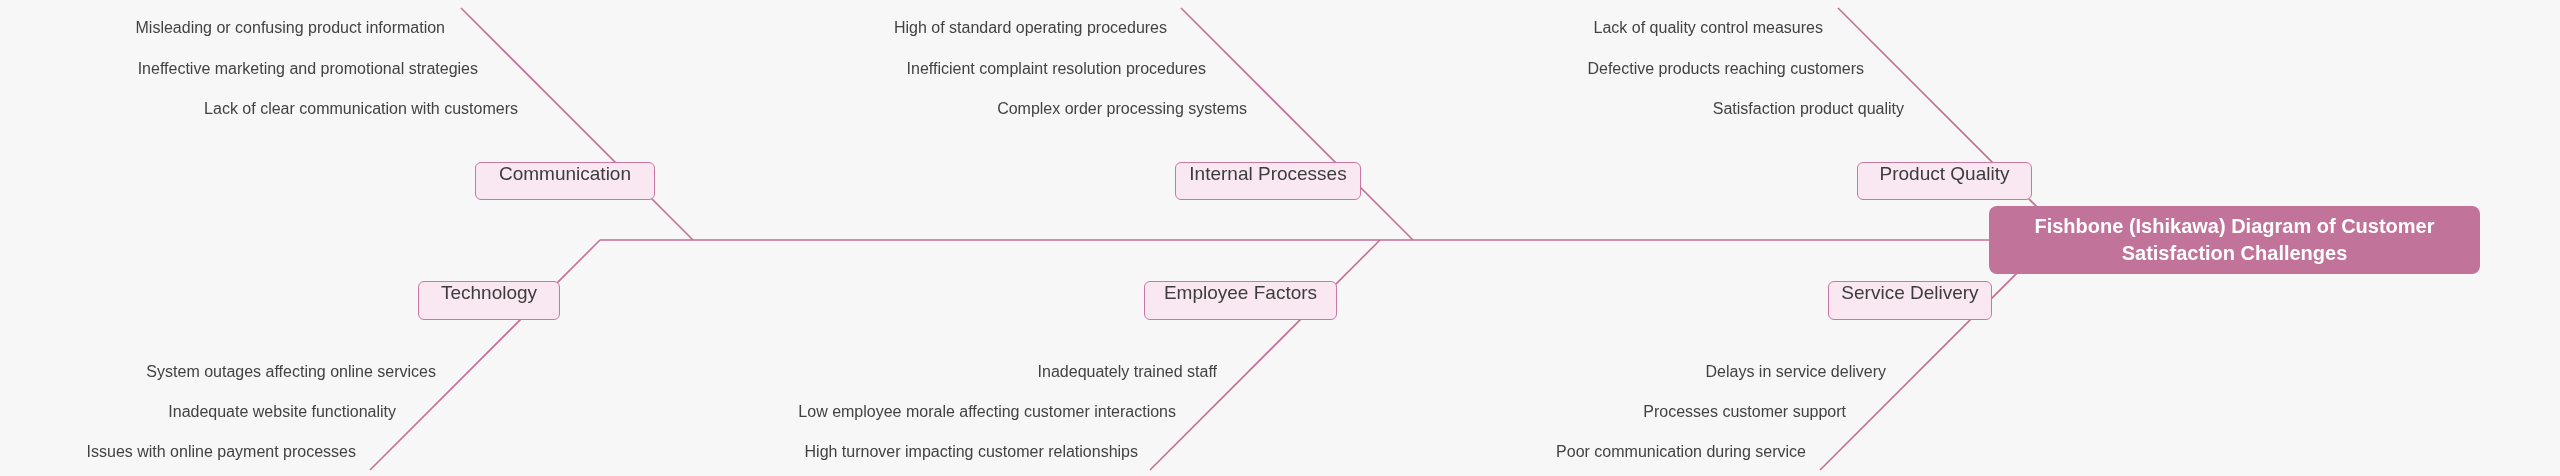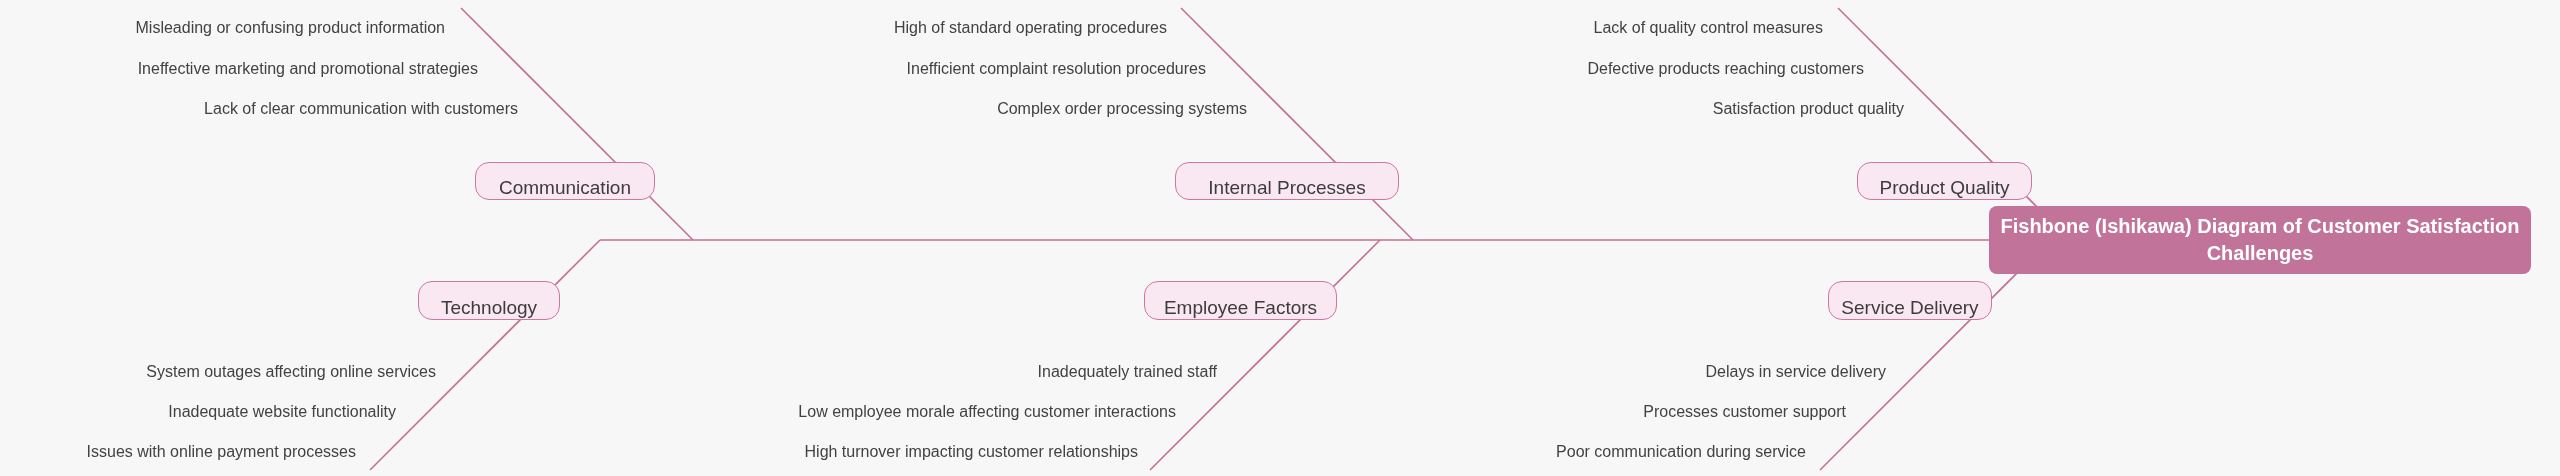--- a/index.html
+++ b/index.html
@@ -15,33 +15,33 @@
   html,body{margin:0;padding:0;}
   body{background:var(--background);font-family:"Liberation Sans", sans-serif;}
   .stage{
     position:relative;width:2560px;height:476px;overflow:hidden;
     background:var(--background);
     margin-left:48px;
   }
   .bones{position:absolute;left:0;top:0;width:2560px;height:476px;}
   .bone{stroke:var(--line);stroke-width:1.6;fill:none;}
   .category-box{
-    position:absolute;display:flex;align-items:flex-end;justify-content:center;
+    position:absolute;display:flex;align-items:flex-start;justify-content:center;
     background:var(--category-fill);
     border:1.5px solid var(--category-border);
-    border-radius:14px;box-sizing:border-box;
+    border-radius:6px;box-sizing:border-box;
     color:var(--category-text);font-size:19px;
     z-index:2;
   }
   .cause{
     position:absolute;white-space:nowrap;z-index:1;
     color:var(--cause-text);font-size:16px;line-height:20px;
   }
   .title-box{
-    position:absolute;left:1941px;top:206px;width:542px;height:68px;
+    position:absolute;left:1941px;top:206px;width:491px;height:68px;
     background:var(--title-bg);border-radius:8px;box-sizing:border-box;
     display:flex;align-items:center;justify-content:center;text-align:center;
     color:var(--title-text);font-size:20px;font-weight:bold;line-height:1.35;
     padding:0 4px;z-index:3;
   }
 </style>
 </head>
 <body>
 
 <div class="stage">
@@ -76,21 +76,21 @@
   <div class="cause" style="right:1432px;top:402px">Low employee morale affecting customer interactions</div>
   <div class="cause" style="right:1470px;top:442px">High turnover impacting customer relationships</div>
 
   <div class="cause" style="right:722px;top:362px">Delays in service delivery</div>
   <div class="cause" style="right:762px;top:402px">Processes customer support</div>
   <div class="cause" style="right:802px;top:442px">Poor communication during service</div>
 
   <div class="category-box" style="left:427px;top:162px;width:180px;height:38px">
     <span>Communication</span>
   </div>
-  <div class="category-box" style="left:1127px;top:162px;width:224px;height:38px">
+  <div class="category-box" style="left:1127px;top:162px;width:186px;height:38px">
     <span>Internal Processes</span>
   </div>
   <div class="category-box" style="left:1809px;top:162px;width:175px;height:38px">
     <span>Product Quality</span>
   </div>
   <div class="category-box" style="left:370px;top:281px;width:142px;height:39px">
     <span>Technology</span>
   </div>
   <div class="category-box" style="left:1096px;top:281px;width:193px;height:39px">
     <span>Employee Factors</span>

